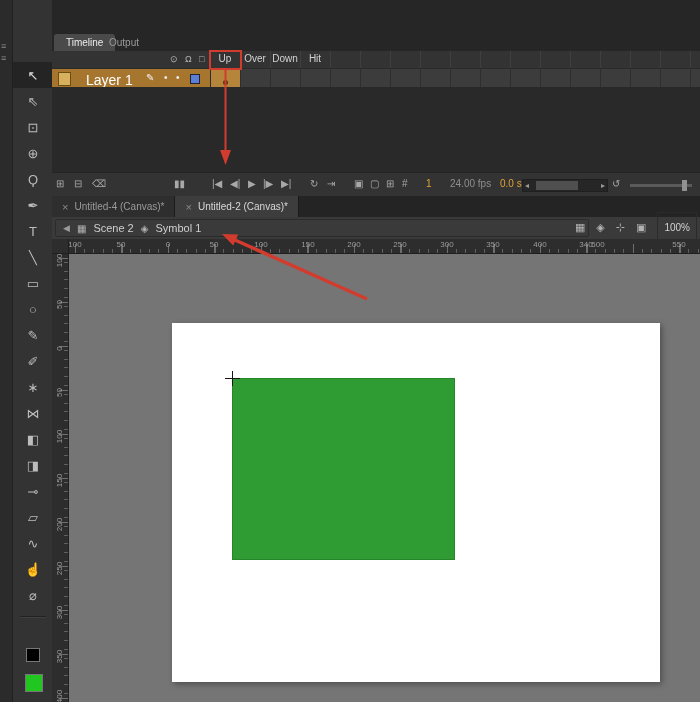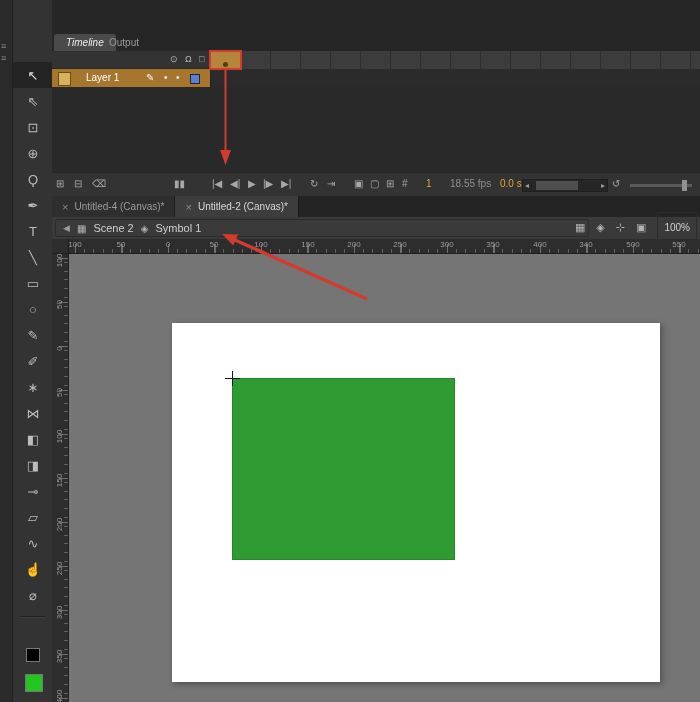--- a/index.html
+++ b/index.html
@@ -12,28 +12,28 @@
   .tool{position:absolute;left:0;width:40px;height:26px;display:flex;align-items:center;justify-content:center;color:#bdbdbd;font-size:13px;}
   .tool.sel{background:#242424;color:#e0e0e0;}
   .tooldiv{position:absolute;left:7px;width:26px;height:1px;background:#222;border-bottom:1px solid #3f3f3f;}
   .swatch{position:absolute;border:1px solid #777;}
   .swatch.stroke{left:13px;top:648px;width:12px;height:12px;background:#000;}
   .swatch.fill{left:12px;top:674px;width:16px;height:16px;}
   
   .tl-panel{position:absolute;left:52px;top:0;right:0;height:196px;background:#333;}
   .tl-tabs{position:relative;height:51px;background:#262626;}
   .tl-tab{position:absolute;bottom:0;height:17px;line-height:17px;padding:0 12px;font-size:10px;color:#9a9a9a;border-radius:3px 3px 0 0;}
-  .tl-tab.active{background:#4a4a4a;color:#ececec;font-style:italic;}
+  .tl-tab.active{background:#4a4a4a;color:#ececec;}
   .tl-body{position:relative;height:121px;background:#2b2b2b;}
   .tl-left{position:absolute;left:0;top:0;width:158px;height:121px;background:#333;border-right:1px solid #232323;}
   .tl-colhead{position:relative;height:17px;background:#333;border-bottom:1px solid #2a2a2a;}
   .tl-colhead span{position:absolute;top:3px;font-size:9px;color:#b5b5b5;}
   .layer-row{position:relative;height:18px;background:#a6762e;border-bottom:1px solid #2a2a2a;}
   .layer-ico{position:absolute;left:6px;top:3px;width:11px;height:12px;background:#d8b15e;border:1px solid #6b4e14;}
-  .layer-name{position:absolute;left:34px;top:3px;font-size:10px;color:#fff;}
+  .layer-name{position:absolute;left:34px;top:3px;font-size:14px;color:#fff;}
   .layer-pencil{position:absolute;left:94px;top:3px;font-size:10px;color:#f2f2f2;}
   .ldot{position:absolute;top:3px;font-size:10px;color:#efefef;}
   .lsq{position:absolute;left:138px;top:5px;width:8px;height:8px;background:#5b7fd4;border:1px solid #223;}
   .tl-void{position:absolute;left:0;top:36px;right:0;bottom:0;background:#292929;}
   .tl-frames{position:absolute;left:158px;top:0;right:0;height:121px;}
   .frames-head{position:relative;height:17px;background:#333;background-image:repeating-linear-gradient(90deg,#3f3f3f 0 1px,transparent 1px 30px);border-bottom:1px solid #2a2a2a;}
   .fh{position:absolute;top:2px;width:30px;text-align:center;font-size:10px;color:#d2d2d2;}
   .frames-row{position:relative;height:18px;background:#3c3c3c;background-image:repeating-linear-gradient(90deg,#2e2e2e 0 1px,transparent 1px 30px);border-bottom:1px solid #2a2a2a;}
   .kf{position:absolute;left:1px;top:0;width:29px;height:18px;background:#b5853b;}
   .kfdot{position:absolute;bottom:2px;left:12px;width:5px;height:5px;border-radius:50%;background:#54390f;}
@@ -175,20 +175,26 @@
           <span class="layer-ico"></span>
           <span class="layer-name">Layer 1</span>
           <span class="layer-pencil">✎</span>
           <span class="ldot" style="left:112px">•</span>
           <span class="ldot" style="left:124px">•</span>
           <span class="lsq"></span>
         </div>
         <div class="tl-void"></div>
       </div>
       <div class="tl-frames">
+        <div class="frames-head">
+          <span class="fh" style="left:0">Up</span>
+          <span class="fh" style="left:30px">Over</span>
+          <span class="fh" style="left:60px">Down</span>
+          <span class="fh" style="left:90px">Hit</span>
+        </div>
         <div class="frames-row">
           <div class="kf">
               <span class="kfdot"></span>
             </div>
         </div>
         <div class="frames-void"></div>
       </div>
     </div>
     <div class="tl-controls">
       <span class="ci" style="left:4px">⊞</span>
@@ -200,21 +206,21 @@
       <span class="ci" style="left:196px">▶</span>
       <span class="ci" style="left:211px">|▶</span>
       <span class="ci" style="left:229px">▶|</span>
       <span class="ci" style="left:258px">↻</span>
       <span class="ci" style="left:275px">⇥</span>
       <span class="ci" style="left:302px">▣</span>
       <span class="ci" style="left:318px">▢</span>
       <span class="ci" style="left:334px">⊞</span>
       <span class="ci" style="left:350px">#</span>
       <span class="ci orange" style="left:374px">1</span>
-      <span class="ci dim" style="left:398px">18.55 fps</span>
+      <span class="ci dim" style="left:398px">24.00 fps</span>
       <span class="ci orange" style="left:448px">0.0 s</span>
       <div class="tl-scroll">
         <span class="ar" style="left:2px">◂</span>
         <div class="thumb"></div>
         <span class="ar" style="right:2px">▸</span>
       </div>
       <span class="ci" style="left:560px">↺</span>
       <div class="tl-zoomslider">
         <div class="knob"></div>
       </div>
@@ -258,21 +264,21 @@
     <span class="hrl" style="left:116px">0</span>
     <span class="hrl" style="left:162px">50</span>
     <span class="hrl" style="left:209px">100</span>
     <span class="hrl" style="left:256px">150</span>
     <span class="hrl" style="left:302px">200</span>
     <span class="hrl" style="left:348px">250</span>
     <span class="hrl" style="left:395px">300</span>
     <span class="hrl" style="left:441px">350</span>
     <span class="hrl" style="left:488px">400</span>
     <span class="hrl" style="left:534px">340</span>
-    <span class="hrl" style="left:581px">500</span>
+    <span class="hrl" style="left:546px">500</span>
     <span class="hrl" style="left:627px">550</span>
   </div>
   <div class="v-ruler">
     <div class="ticks"></div>
     <div class="ticksmaj"></div>
     <span class="vrl" style="top:3px">100</span>
     <span class="vrl" style="top:47px">50</span>
     <span class="vrl" style="top:91px">0</span>
     <span class="vrl" style="top:135px">50</span>
     <span class="vrl" style="top:179px">100</span>

